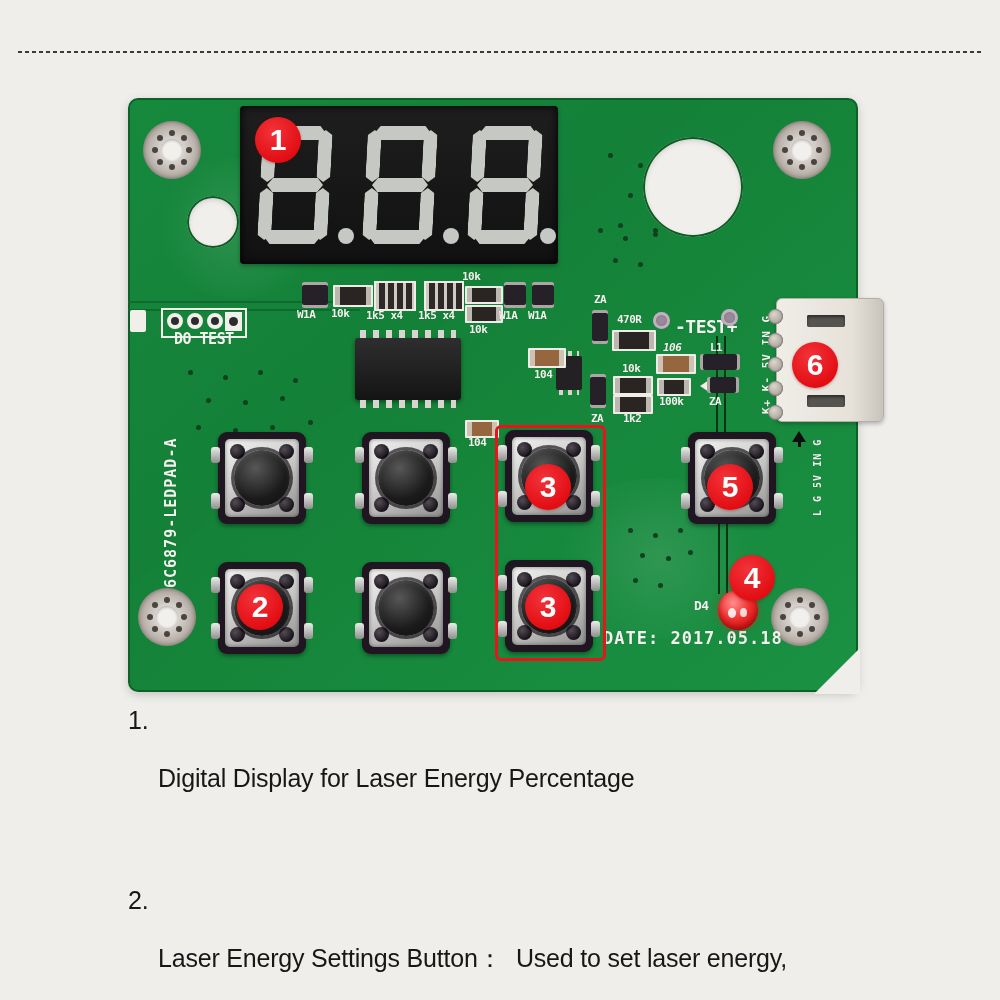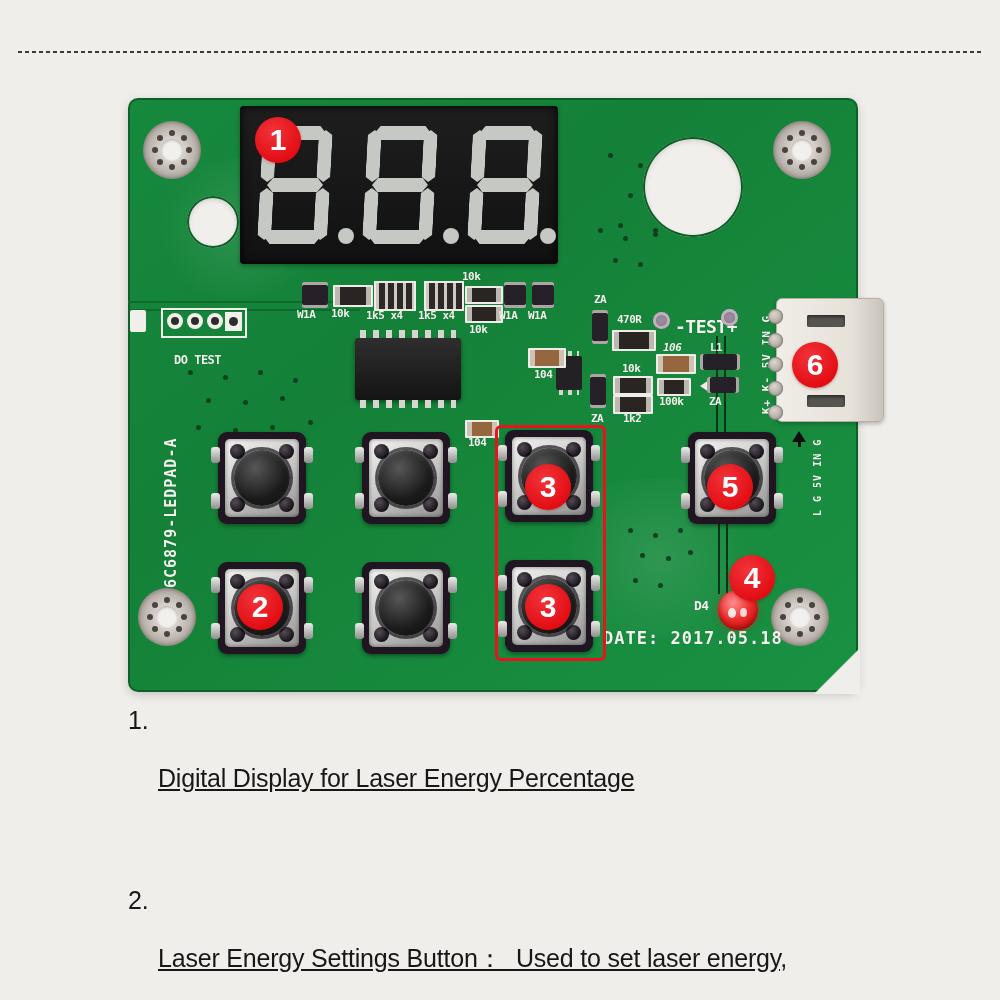--- a/index.html
+++ b/index.html
@@ -101,21 +101,21 @@
   .led{position:absolute;left:590px;top:492px;width:40px;height:40px;border-radius:50%;z-index:20;
        background:radial-gradient(circle at 38% 32%,#ff8d8d 0%,#f03030 45%,#c40505 100%);
        box-shadow:0 0 6px rgba(220,30,30,.55), inset 0 -3px 6px rgba(120,0,0,.6);}
   .led i{position:absolute;left:10px;top:18px;width:8px;height:10px;border-radius:50%;background:rgba(255,255,255,.85);}
   .led em{position:absolute;left:22px;top:18px;width:7px;height:9px;border-radius:50%;background:rgba(255,255,255,.8);}
   
   .legend{position:absolute;left:128px;top:703px;width:860px;}
   .note{display:flex;font-size:25px;letter-spacing:-.2px;color:#171717;}
   .note .num{width:30px;flex:none;line-height:35px;}
   .note .lines{white-space:pre-wrap;}
-  .note-line{line-height:35px;text-decoration:underline;}
+  .note-line{line-height:35px;}
   .note-line:empty{display:none;}
 </style>
 </head>
 <body>
 
 <div class="page">
 
   <div class="divider"></div>
 
   <div class="pcb">
@@ -189,21 +189,21 @@
 
     <div class="dtpadsq"></div>
     <div class="dtbox">
       <span class="hpad" style="left:4px;"></span>
         <span class="hpad" style="left:24px;"></span>
         <span class="hpad" style="left:44px;"></span>
       <span class="spad">
           <i></i>
         </span>
     </div>
-    <span class="silk" style="left:46px;top:255px;font-size:12px;">DO TEST</span>
+    <span class="silk" style="left:46px;top:232px;font-size:15px;">DO TEST</span>
 
     <div class="dk" style="left:174px;top:184px;width:26px;height:26px;"></div>
     <span class="silk" style="left:169px;top:210px;">W1A</span>
     <div class="res" style="left:205px;top:187px;width:36px;height:18px;"></div>
     <span class="silk" style="left:203px;top:209px;">10k</span>
     <div class="arr4" style="left:246px;top:183px;width:38px;height:26px;"></div>
     <span class="silk" style="left:238px;top:211px;">1k5 x4</span>
     <div class="arr4" style="left:296px;top:183px;width:36px;height:26px;"></div>
     <span class="silk" style="left:290px;top:211px;">1k5 x4</span>
     <span class="silk" style="left:334px;top:172px;">10k</span>

